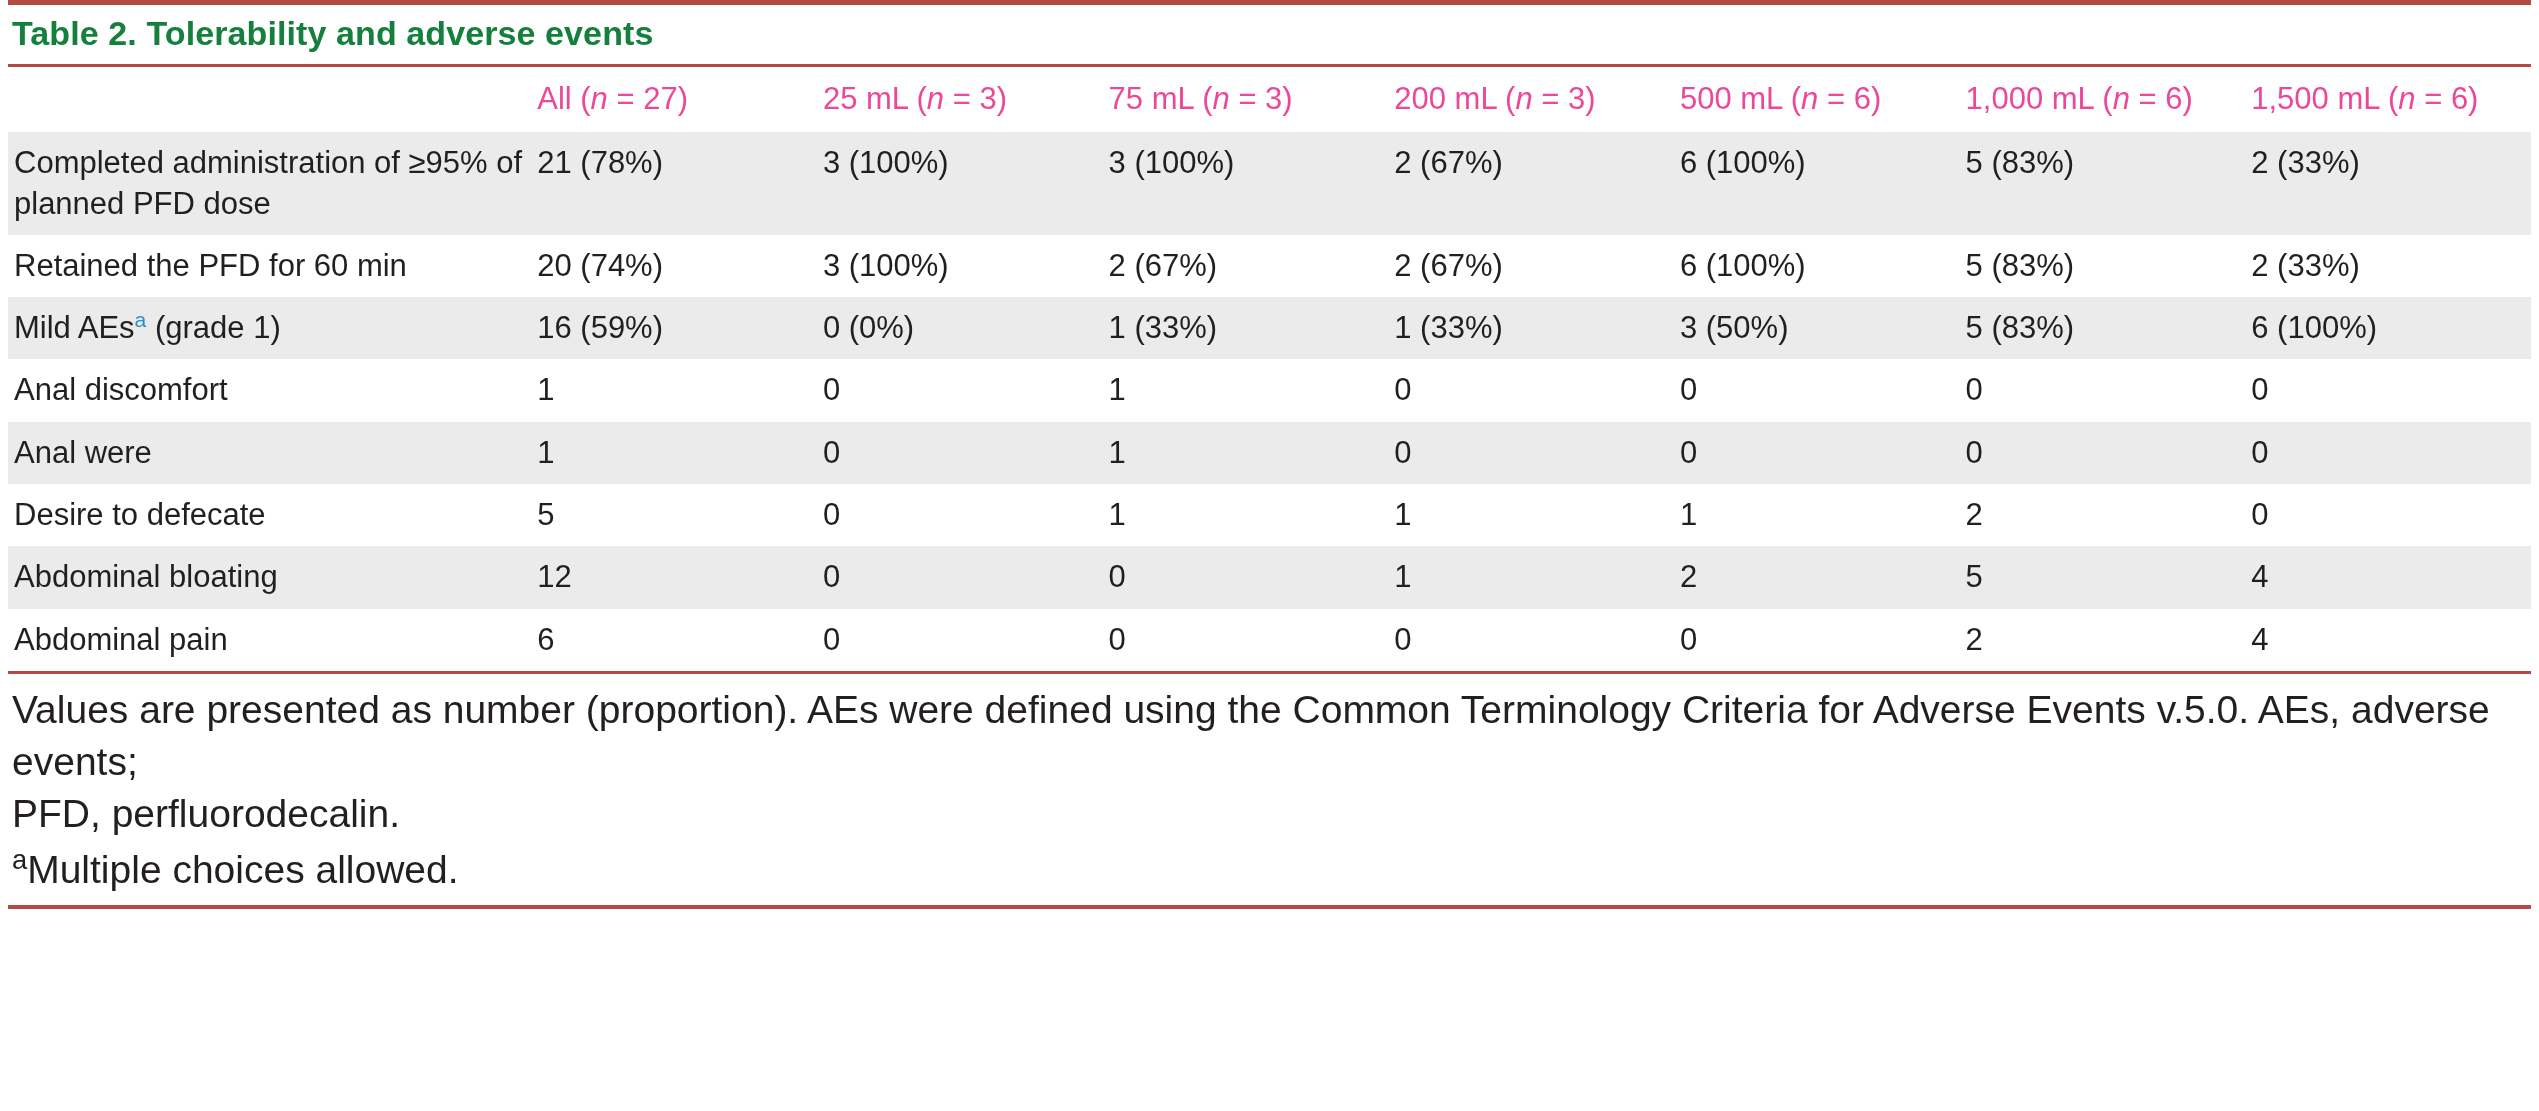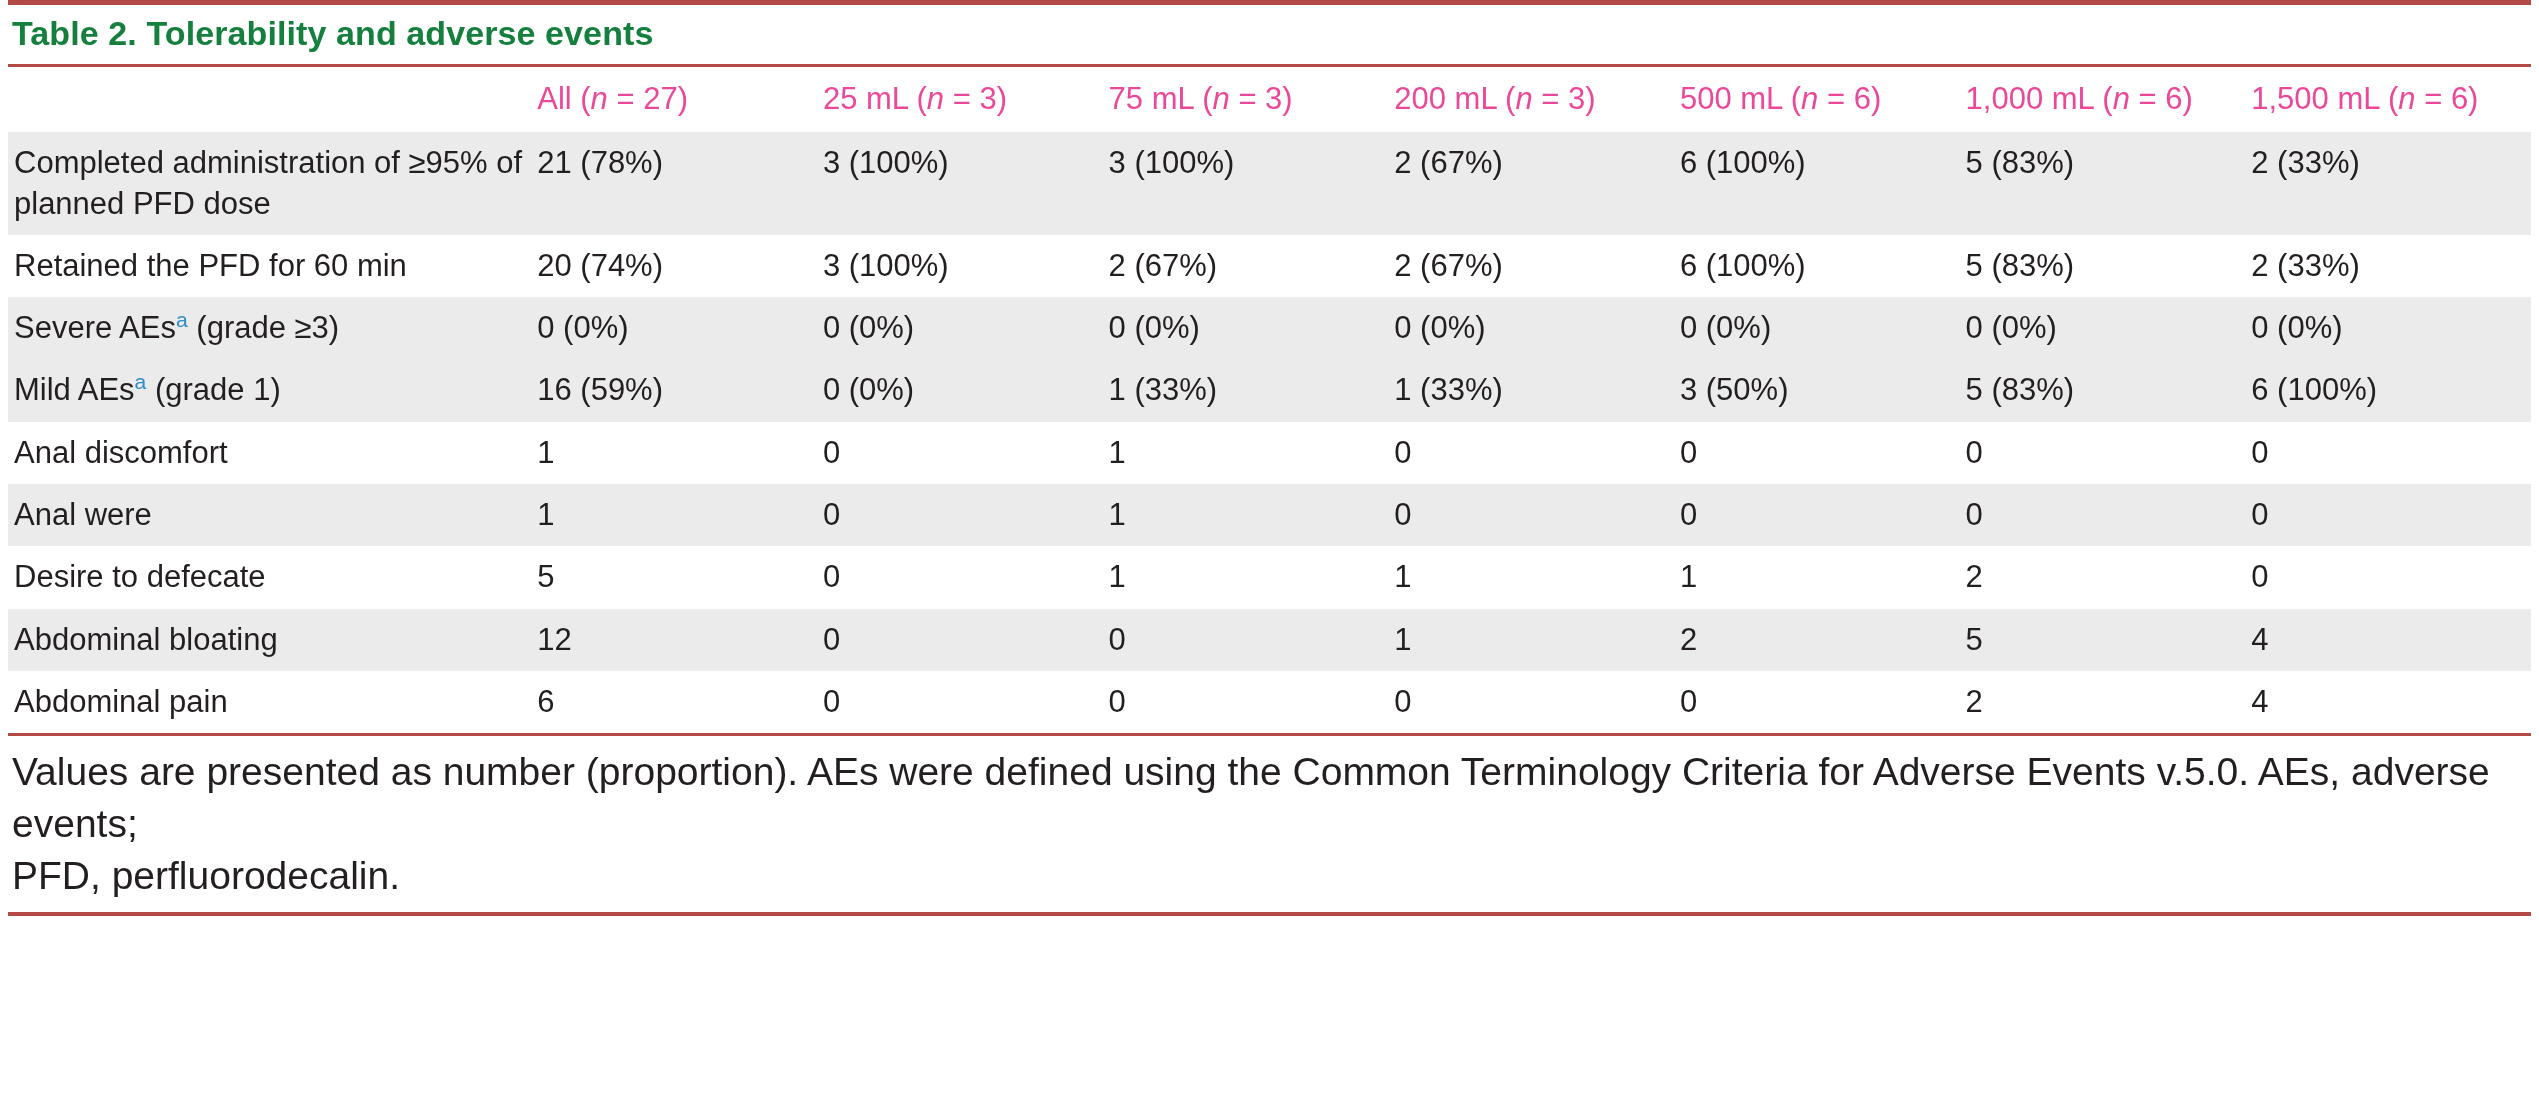--- a/index.html
+++ b/index.html
@@ -133,30 +133,20 @@
         <td class="label">Retained the PFD for 60 min</td>
         <td>20 (74%)</td>
         <td>3 (100%)</td>
         <td>2 (67%)</td>
         <td>2 (67%)</td>
         <td>6 (100%)</td>
         <td>5 (83%)</td>
         <td>2 (33%)</td>
       </tr>
 
-      <tr class="shade">
-        <td class="label"><span>Severe AEs</span><sup class="fn">a</sup><span> (grade ≥3)</span></td>
-        <td>0 (0%)</td>
-        <td>0 (0%)</td>
-        <td>0 (0%)</td>
-        <td>0 (0%)</td>
-        <td>0 (0%)</td>
-        <td>0 (0%)</td>
-        <td>0 (0%)</td>
-      </tr>
 
 
       <tr class="shade">
         <td class="label"><span>Mild AEs</span><sup class="fn">a</sup><span> (grade 1)</span></td>
         <td>16 (59%)</td>
         <td>0 (0%)</td>
         <td>1 (33%)</td>
         <td>1 (33%)</td>
         <td>3 (50%)</td>
         <td>5 (83%)</td>
@@ -219,19 +209,20 @@
       </tr>
 
     </tbody>
   </table>
 
   <div class="rule-mid"></div>
 
   <div class="notes">
     <p>Values are presented as number (proportion). AEs were defined using the Common Terminology Criteria for Adverse Events v.5.0. AEs, adverse events;</p>
     <p>PFD, perfluorodecalin.</p>
+    <p class="fn-line"><sup class="fnblk">a</sup><span>Multiple choices allowed.</span></p>
   </div>
 
   <div class="spacer-bottom"></div>
 
   <div class="rule-bottom"></div>
 
 </div>
 
 </body></html>

